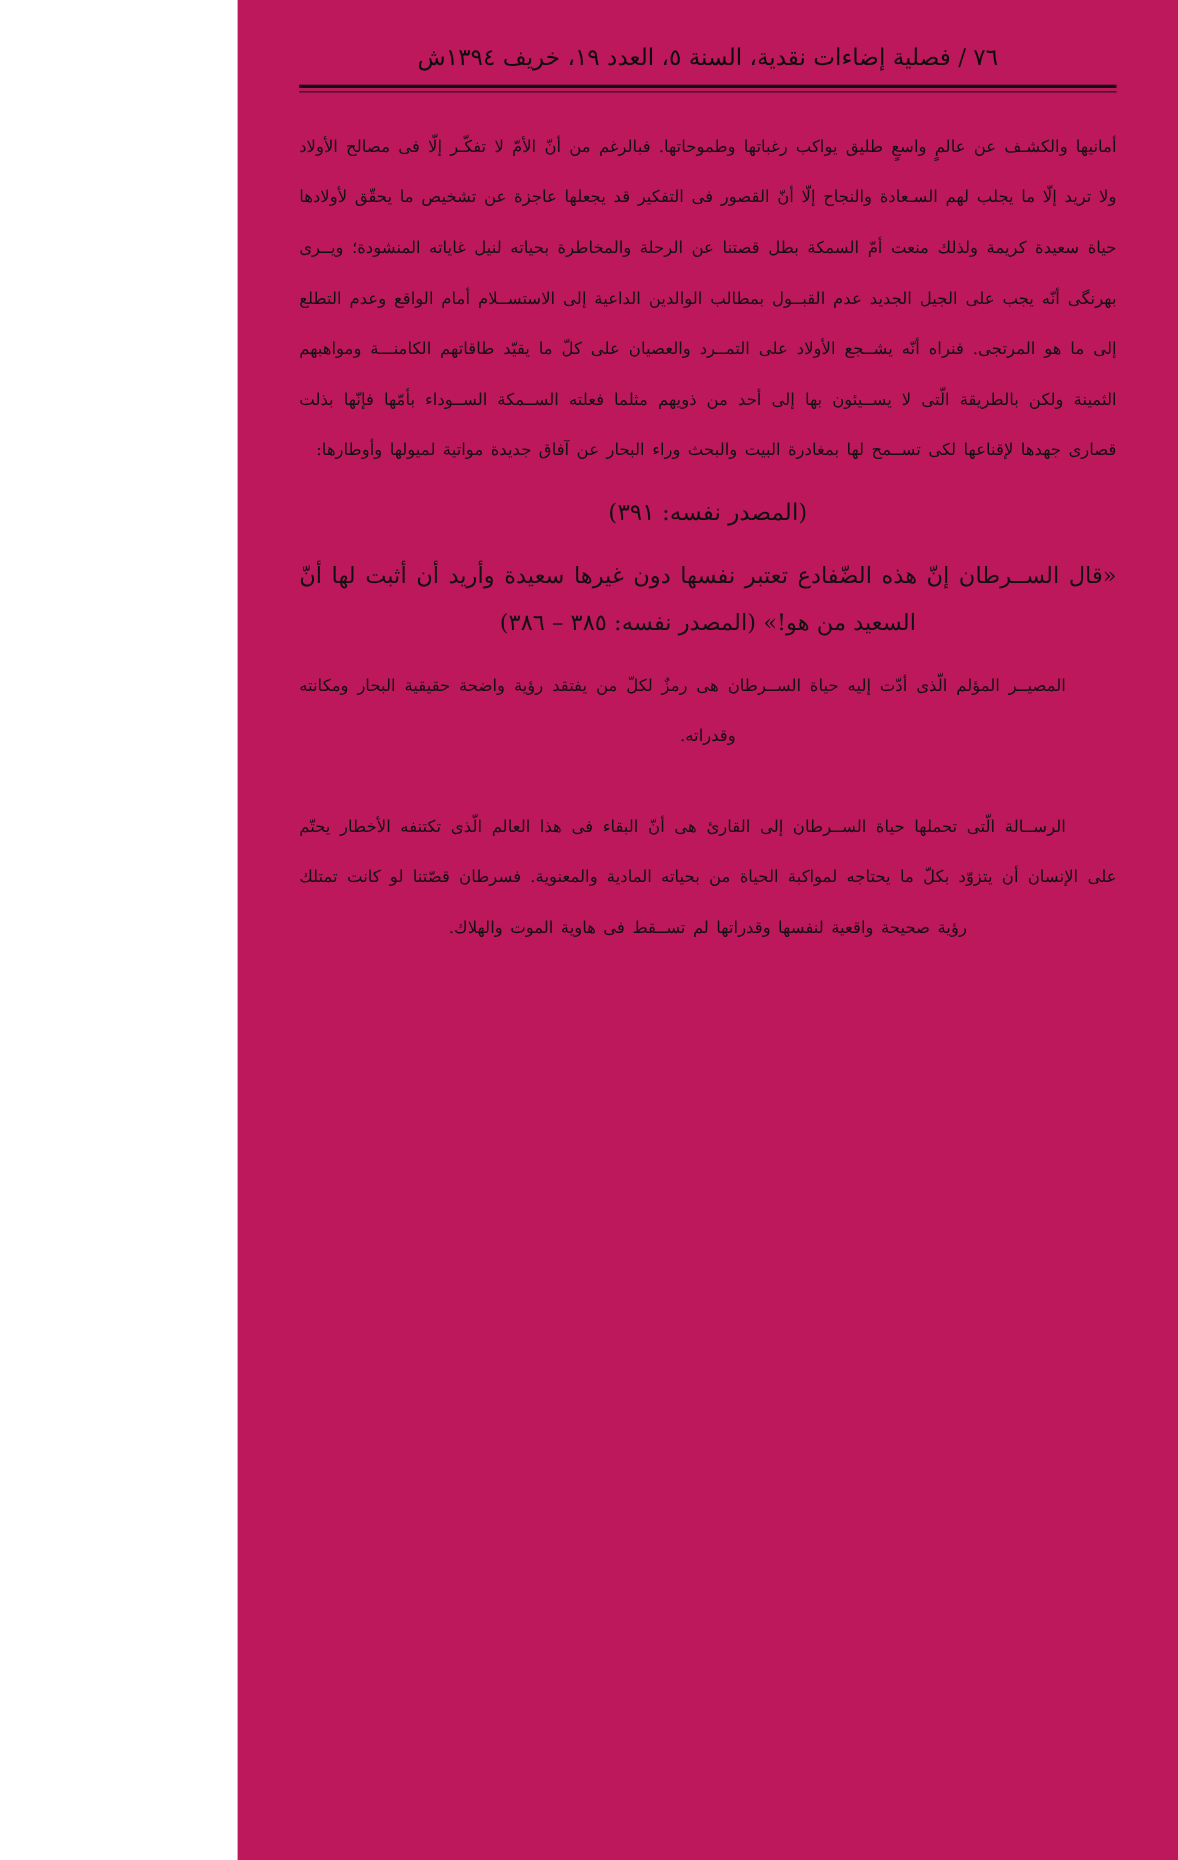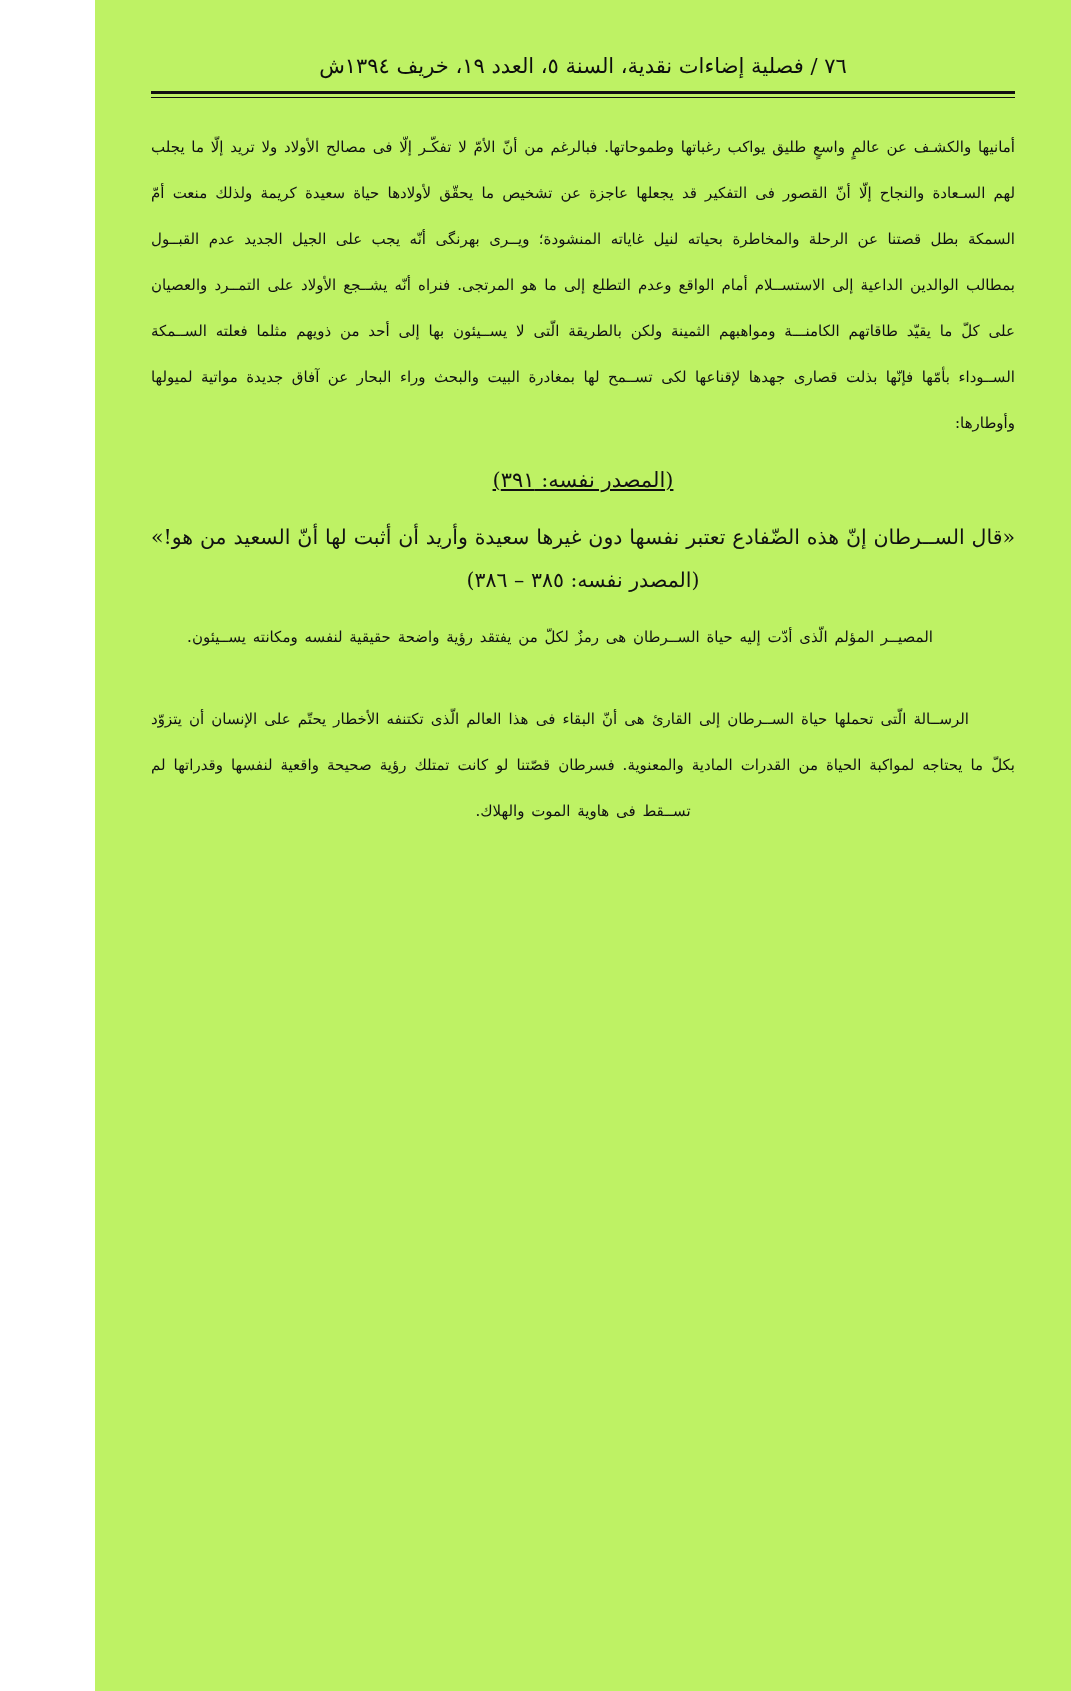--- a/index.html
+++ b/index.html
@@ -8,25 +8,25 @@
     background: #ffffff;
   }
   body {
     width: 1071px;
     min-height: 1691px;
     font-family: "DejaVu Serif", "Liberation Serif", serif;
     color: #111111;
   }
   .page {
     position: relative;
-    width: 976px;
+    width: 855px;
     min-height: 1691px;
     box-sizing: border-box;
-    padding: 52px 56px 30px 56px;
-    background: #bef264;
+    padding: 38px 56px 30px 56px;
+    background: #be185d;
   }
   .header {
     text-align: center;
     font-size: 21px;
     line-height: 1.4;
     letter-spacing: 0px;
     color: #0d0d0d;
     padding-bottom: 10px;
     direction: rtl;
     white-space: nowrap;
@@ -63,21 +63,20 @@
     line-height: 43px;
     margin: 0 0 6px 0;
     text-align: justify;
     text-align-last: center;
   }
   p.source {
     font-size: 21px;
     line-height: 40px;
     margin: 0 0 10px 0;
     text-align: center;
-    text-decoration: underline;
   }
   .gap-sm { height: 6px; }
   .gap-md { height: 14px; }
 </style>
 </head>
 <body>
 
 <div class="page">
 
   <div class="header">٧٦ / فصلية إضاءات نقدية، السنة ٥، العدد ١٩، خريف ١٣٩٤ش</div>
@@ -93,23 +92,23 @@
 
     <p class="source">(المصدر نفسه: ٣٩١)</p>
 
 
     <div class="gap-sm"></div>
 
     <p class="quote">«قال الســرطان إنّ هذه الضّفادع تعتبر نفسها دون غيرها سعيدة وأريد أن أثبت لها أنّ السعيد من هو!» (المصدر نفسه: ٣٨٥ – ٣٨٦)</p>
 
     <div class="gap-sm"></div>
 
-    <p class="para indent">المصيــر المؤلم الّذى أدّت إليه حياة الســرطان هى رمزٌ لكلّ من يفتقد رؤية واضحة حقيقية لنفسه ومكانته يســيئون.</p>
+    <p class="para indent">المصيــر المؤلم الّذى أدّت إليه حياة الســرطان هى رمزٌ لكلّ من يفتقد رؤية واضحة حقيقية البحار ومكانته وقدراته.</p>
 
     <div class="gap-md"></div>
 
 
     <div class="gap-md"></div>
 
-    <p class="para indent">الرســالة الّتى تحملها حياة الســرطان إلى القارئ هى أنّ البقاء فى هذا العالم الّذى تكتنفه الأخطار يحتّم على الإنسان أن يتزوّد بكلّ ما يحتاجه لمواكبة الحياة من القدرات المادية والمعنوية. فسرطان قصّتنا لو كانت تمتلك رؤية صحيحة واقعية لنفسها وقدراتها لم تســقط فى هاوية الموت والهلاك.</p>
+    <p class="para indent">الرســالة الّتى تحملها حياة الســرطان إلى القارئ هى أنّ البقاء فى هذا العالم الّذى تكتنفه الأخطار يحتّم على الإنسان أن يتزوّد بكلّ ما يحتاجه لمواكبة الحياة من بحياته المادية والمعنوية. فسرطان قصّتنا لو كانت تمتلك رؤية صحيحة واقعية لنفسها وقدراتها لم تســقط فى هاوية الموت والهلاك.</p>
 
   </div>
 </div>
 
 </body></html>

